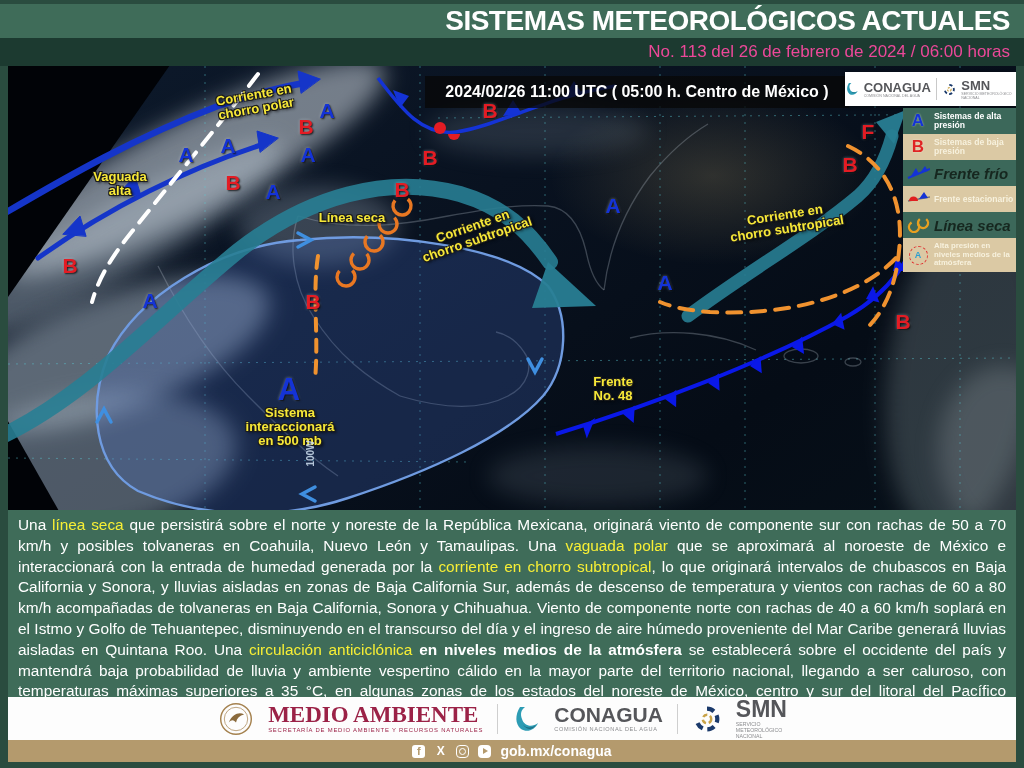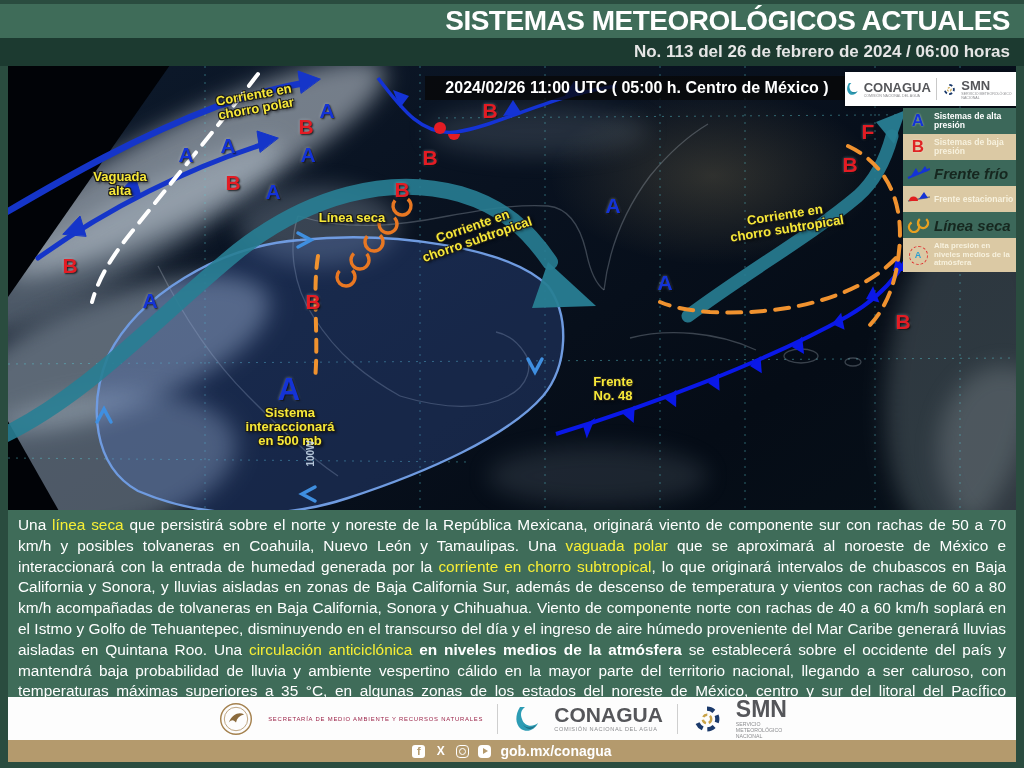--- a/index.html
+++ b/index.html
@@ -4,32 +4,32 @@
 <style>
   html,body{margin:0;padding:0;background:#20382f;}
   #page{position:relative;width:1024px;height:768px;background:#2a4c3f;overflow:hidden;
         font-family:"Liberation Sans",sans-serif;}
   
   .hdr{position:absolute;left:0;top:4px;width:1024px;height:34px;background:#3f6c59;
        display:flex;align-items:center;justify-content:flex-end;padding-right:14px;box-sizing:border-box;}
   .hdr h1{margin:0;color:#fff;font-size:28px;font-weight:800;letter-spacing:-.5px;}
   .sub{position:absolute;left:0;top:38px;width:1024px;height:28px;background:#1c3a30;
        display:flex;align-items:center;justify-content:flex-end;padding-right:14px;box-sizing:border-box;}
-  .sub div{color:#e5e5e5;font-size:17px;font-weight:bold;}
+  .sub div{color:#ec4899;font-size:17px;font-weight:normal;}
   
   .map{position:absolute;left:8px;top:66px;width:1008px;height:444px;overflow:hidden;
        background:linear-gradient(145deg,#0d1a2c 0%,#091220 40%,#050c16 75%,#071019 100%);}
   .cl{position:absolute;border-radius:50%;filter:blur(11px);}
   .corner{position:absolute;inset:0;background:#010307;clip-path:polygon(0% 0%,16% 0%,0% 52%);}
   .corner2{position:absolute;inset:0;background:#010307;clip-path:polygon(0% 80%,5% 100%,0% 100%);}
   .usglow{position:absolute;left:540px;top:20px;width:330px;height:180px;
           background:radial-gradient(ellipse at center,rgba(255,220,140,.16),transparent 70%);}
   .li{position:absolute;left:0;top:0;width:3px;height:3px;border-radius:50%;background:transparent;}
   .map svg.art{position:absolute;left:0;top:0;}
-  .datebar{position:absolute;left:417px;top:10px;width:424px;height:24px;background:rgba(8,8,8,.78);
+  .datebar{position:absolute;left:417px;top:10px;width:424px;height:32px;background:rgba(8,8,8,.78);
            display:flex;align-items:center;justify-content:center;}
   .datebar span{color:#fff;font-size:16px;font-weight:bold;white-space:nowrap;}
   .logobox{position:absolute;left:837px;top:6px;width:176px;height:34px;background:#fff;
            display:flex;align-items:center;justify-content:center;gap:5px;box-shadow:0 1px 3px rgba(0,0,0,.5);}
   .lb-name{color:#55565a;font-weight:bold;font-size:13px;line-height:13px;}
   .lb-sub{color:#8a8b8e;font-size:3.6px;line-height:4px;}
   .lb-div{width:1px;height:22px;background:#c9c9c9;}
   
   .legend{position:absolute;left:895px;top:42px;width:114px;}
   .lgrow{display:flex;align-items:center;height:26px;padding:0 3px;box-sizing:border-box;gap:4px;}
@@ -355,20 +355,21 @@
     <p id="bulletin-p"><span>Una </span><span class="y">línea seca</span><span> que persistirá sobre el norte y noreste de la República Mexicana, originará viento de componente sur con rachas de 50 a 70 km/h y posibles tolvaneras en Coahuila, Nuevo León y Tamaulipas. Una </span><span class="y">vaguada polar</span><span> que se aproximará al noroeste de México e interaccionará con la entrada de humedad generada por la </span><span class="y">corriente en chorro subtropical</span><span>, lo que originará intervalos de chubascos en Baja California y Sonora, y lluvias aisladas en zonas de Baja California Sur, además de descenso de temperatura y vientos con rachas de 60 a 80 km/h acompañadas de tolvaneras en Baja California, Sonora y Chihuahua. Viento de componente norte con rachas de 40 a 60 km/h soplará en el Istmo y Golfo de Tehuantepec, disminuyendo en el transcurso del día y el ingreso de aire húmedo proveniente del Mar Caribe generará lluvias aisladas en Quintana Roo. Una </span><span class="y">circulación anticiclónica</span><span class="b"> en niveles medios de la atmósfera</span><span> se establecerá sobre el occidente del país y mantendrá baja probabilidad de lluvia y ambiente vespertino cálido en la mayor parte del territorio nacional, llegando a ser caluroso, con temperaturas máximas superiores a 35 °C, en algunas zonas de los estados del noreste de México, centro y sur del litoral del Pacífico mexicano, sur y oriente de la Mesa Central y occidente de la Península de Yucatán.</span></p>
   </div>
 
   <div class="footer">
     <svg width="36" height="36" viewBox="0 0 40 40">
       <circle cx="20" cy="20" r="17" fill="none" stroke="#a5824f" stroke-width="1.6"></circle>
       <circle cx="20" cy="20" r="13" fill="none" stroke="#a5824f" stroke-width=".8"></circle>
       <path d="M12,24 C16,14 24,12 29,15 C24,16 21,19 20,24 C18,21 15,20 12,24 Z" fill="#8a6a3c"></path>
     </svg>
     <div>
+      <div class="sem-name">MEDIO AMBIENTE</div>
       <div class="sem-sub">SECRETARÍA DE MEDIO AMBIENTE Y RECURSOS NATURALES</div>
     </div>
     <div class="f-div"></div>
     <svg width="28" height="30" viewBox="0 0 28 30">
       <path d="M8,3 C3,11 3,20 9,25 C15,29 23,26 26,19 C20,24 12,22 10,15 C8,10 9,6 13,3 Z" fill="#2d9cb4"></path>
       <path d="M11,21 q6,5 13,0 q-6,8 -13,0 Z" fill="#1b6f86"></path>
     </svg>
     <div>
       <div class="con-name">CONAGUA</div>
       <div class="con-sub">COMISIÓN NACIONAL DEL AGUA</div>

